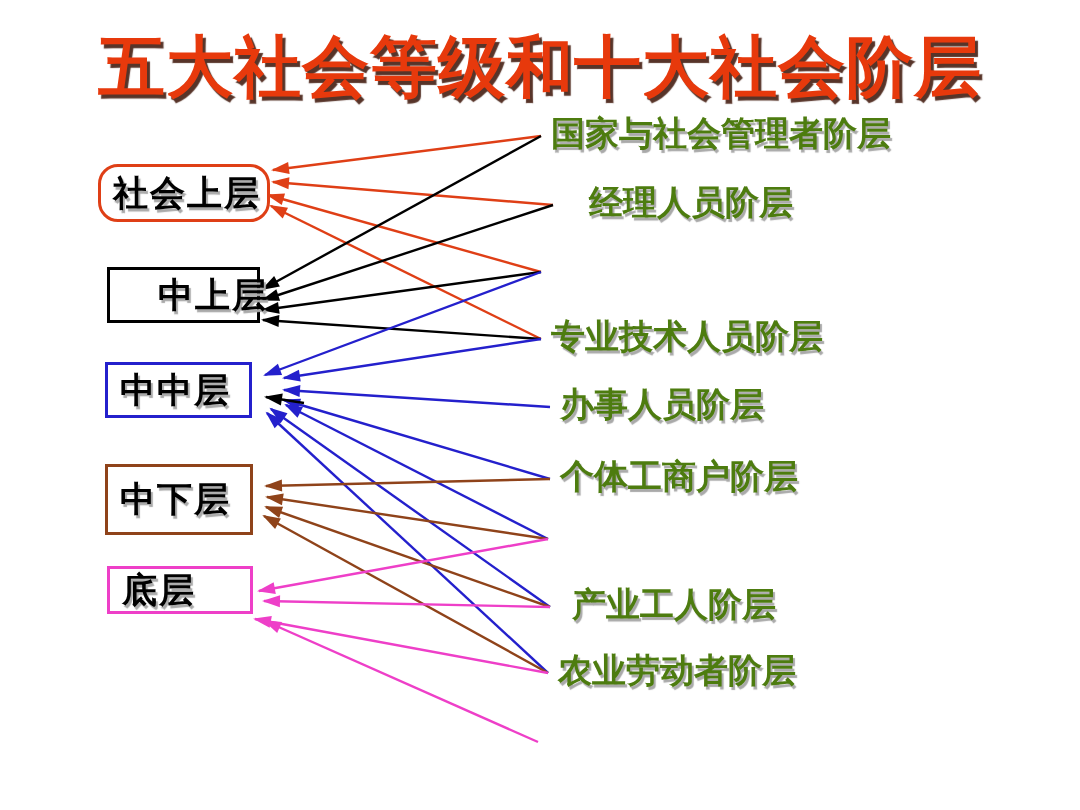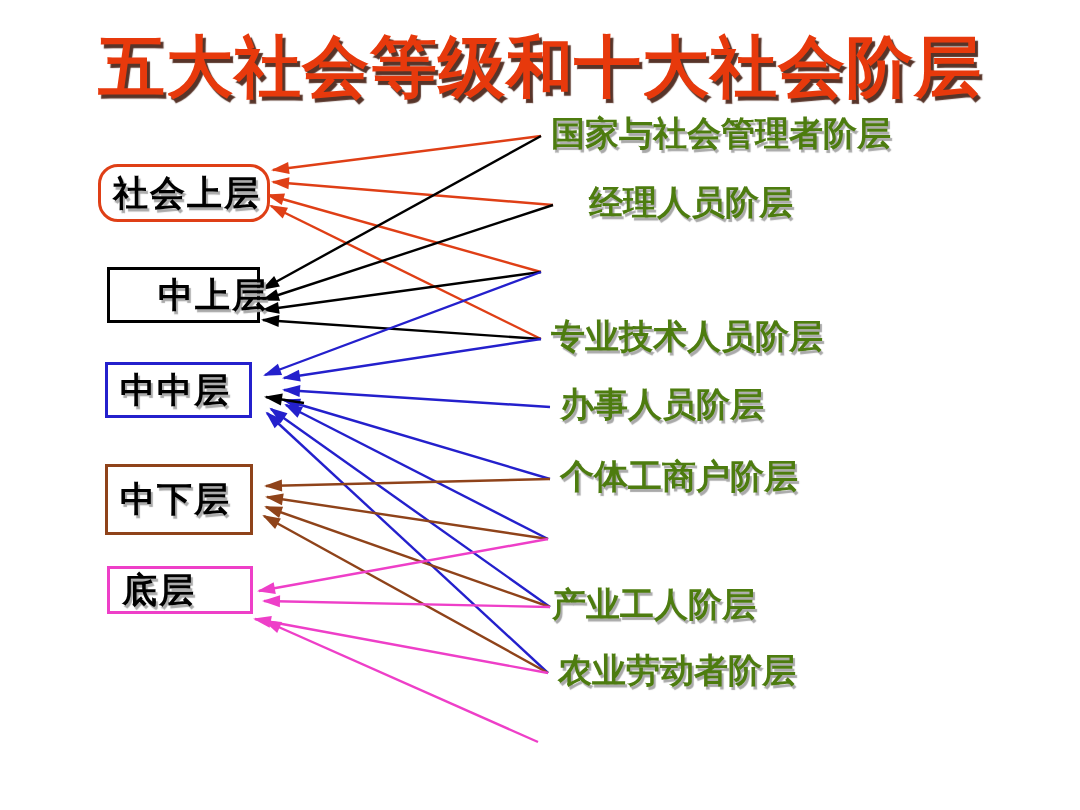--- a/index.html
+++ b/index.html
@@ -117,16 +117,16 @@
   </div>
   <div class="level" style="left: 107px; top: 566px; width: 146px; height: 48px; border-color: rgb(238, 63, 200);">
     <span class="lvl-label">底层</span>
   </div>
 
   <div class="stratum" style="left: 551px; top: 134px;">国家与社会管理者阶层</div>
   <div class="stratum" style="left: 589px; top: 203px;">经理人员阶层</div>
   <div class="stratum" style="left: 551px; top: 337px;">专业技术人员阶层</div>
   <div class="stratum" style="left: 560px; top: 405px;">办事人员阶层</div>
   <div class="stratum" style="left: 560px; top: 477px;">个体工商户阶层</div>
-  <div class="stratum" style="left: 552px; top: 605px;">产业工人阶层</div>
+  <div class="stratum" style="left: 572px; top: 605px;">产业工人阶层</div>
   <div class="stratum" style="left: 558px; top: 671px;">农业劳动者阶层</div>
 
 </div>
 
 </body></html>

